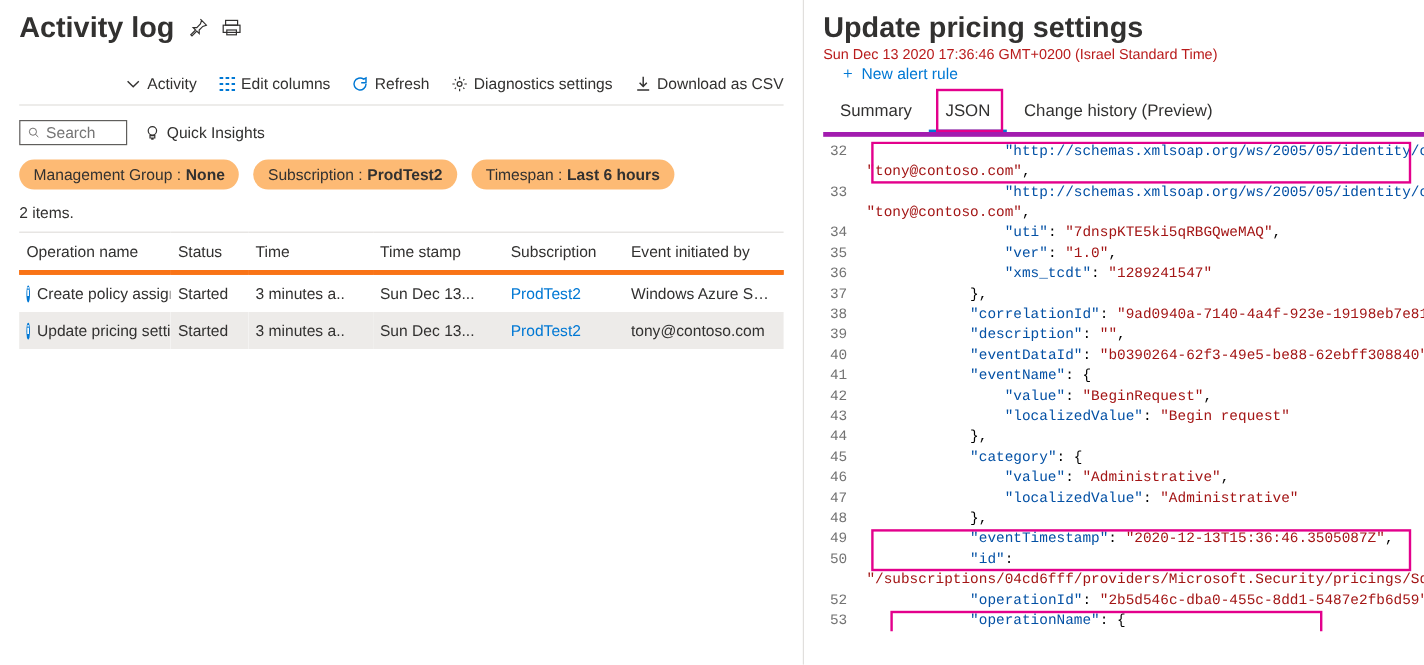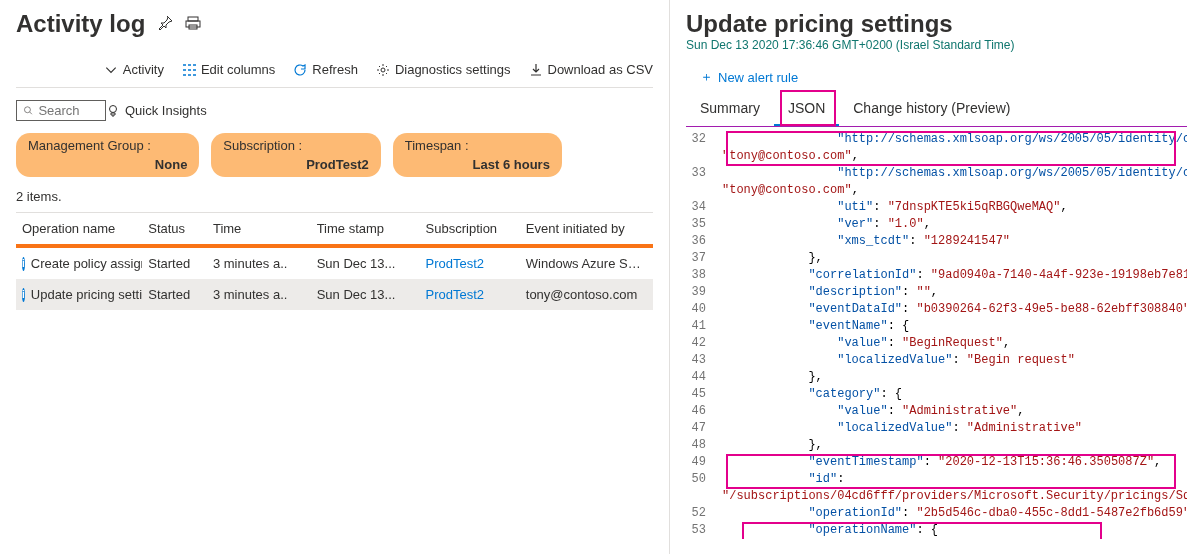--- a/index.html
+++ b/index.html
@@ -17,44 +17,44 @@
   .right-pane { flex: 1; padding: 10px 0 10px 16px; overflow: hidden; }
 
   .title-row { display: flex; align-items: center; gap: 12px; margin-bottom: 24px; }
   .page-title { font-size: 24px; font-weight: 600; }
   .title-icon { color: #323130; cursor: pointer; }
 
   .toolbar { display: flex; gap: 18px; align-items: center; border-bottom: 1px solid #e1dfdd; padding-bottom: 10px; margin-bottom: 12px; justify-content: flex-end; }
   .toolbar-item { display: flex; align-items: center; gap: 5px; cursor: pointer; font-size: 13px; }
   .toolbar-item svg { width: 14px; height: 14px; }
 
-  .search-row { display: flex; align-items: center; margin-bottom: 12px; }
+  .search-row { display: flex; gap: 14px; align-items: center; margin-bottom: 12px; }
   .search-box { display: flex; align-items: center; border: 1px solid #605e5c; padding: 2px 6px; width: 90px; gap: 5px; }
   .search-box input { border: none; outline: none; width: 100%; font-size: 13px; }
   .quick-insights { display: flex; align-items: center; gap: 5px; cursor: pointer; }
 
   .filter-row { display: flex; gap: 12px; margin-bottom: 12px; }
   .filter-pill { background: #fdba74; border-radius: 14px; padding: 5px 12px; font-size: 13px; display: flex; gap: 4px; }
-  .filter-pill .bold { font-weight: 600; margin-top: 19px; }
+  .filter-pill .bold { font-weight: 600; }
 
   .items-count { margin-bottom: 8px; font-size: 13px; }
 
   table { width: 100%; border-collapse: collapse; font-size: 13px; }
   th { text-align: left; font-weight: 400; padding: 8px 6px; border-top: 1px solid #e1dfdd; border-bottom: 4px solid #f97316; white-space: nowrap; }
   td { padding: 8px 6px; white-space: nowrap; overflow: hidden; text-overflow: ellipsis; max-width: 100px; }
   tbody tr.selected { background: #edebe9; }
   .op-cell { display: flex; align-items: center; gap: 6px; }
   .info-icon { width: 14px; height: 14px; border-radius: 50%; background: #0078d4; color: #fff; display: inline-flex; align-items: center; justify-content: center; font-size: 10px; font-weight: bold; }
   .link { color: #0078d4; cursor: pointer; }
 
   .detail-title { font-size: 24px; font-weight: 600; }
-  .detail-sub { font-size: 12px; color: #0f766e; margin-bottom: 16px; }
+  .detail-sub { font-size: 12px; color: #b91c1c; margin-bottom: 0; }
   .new-alert { color: #0078d4; display: flex; align-items: center; gap: 5px; cursor: pointer; margin-bottom: 6px; margin-left: 14px; }
 
-  .tabs { display: flex; gap: 0; border-bottom: 1px solid #a21caf; margin-bottom: 4px; }
+  .tabs { display: flex; gap: 0; border-bottom: 4px solid #a21caf; margin-bottom: 4px; }
   .tab { padding: 8px 14px; cursor: pointer; font-size: 14px; }
   .tab.active { border-bottom: 2px solid #0078d4; font-weight: 400; }
   .red-box { border: 2px solid #e3008c; position: absolute; pointer-events: none; }
 
   .code-area {
     font-family: Consolas, "Courier New", monospace;
     font-size: 12px;
     line-height: 17px;
     position: relative;
     overflow: hidden;

